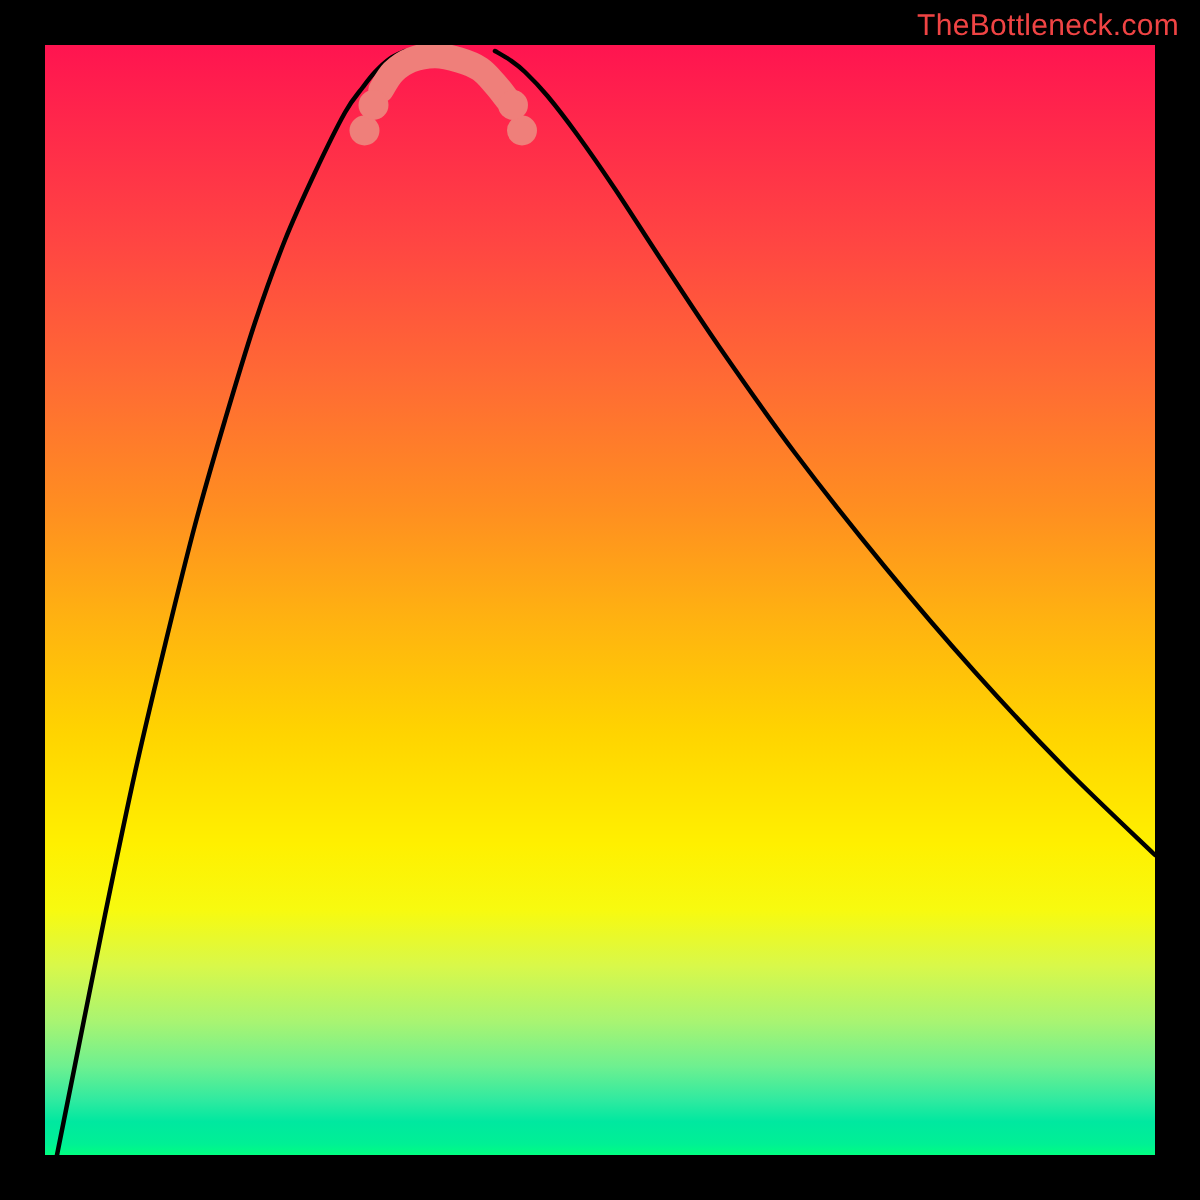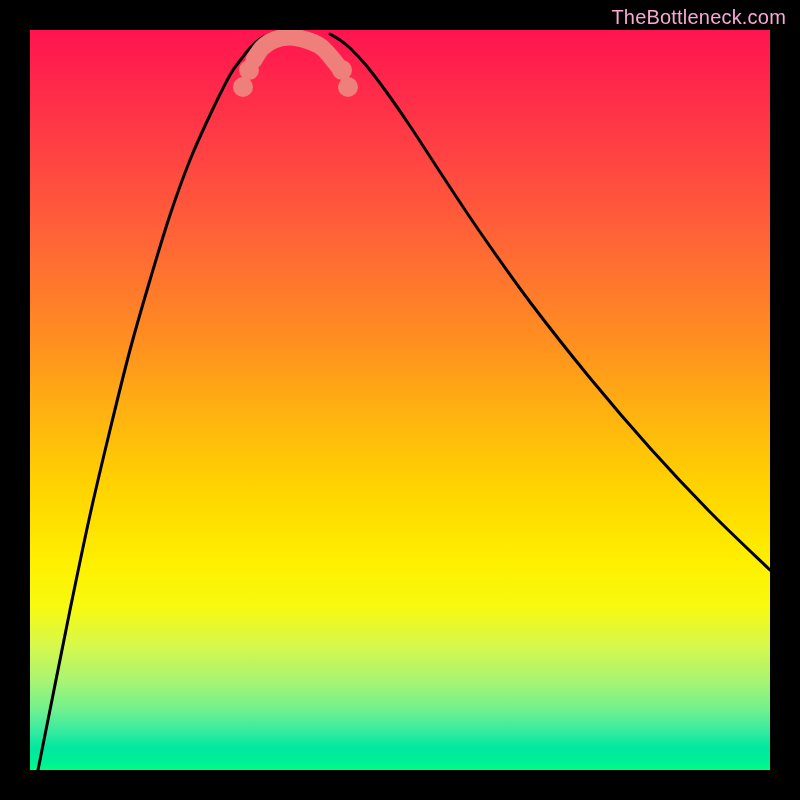--- a/index.html
+++ b/index.html
@@ -49,21 +49,21 @@
     position: absolute;
     left: 0;
     top: 0;
     width: 740px;
     height: 740px;
   }
   .watermark {
     position: absolute;
     top: 6px;
     right: 14px;
-    color: #f9a8d4;
+    color: #ef4444;
     font-size: 20px;
     font-weight: 500;
     letter-spacing: 0.2px;
   }
 </style>
 </head>
 <body>
 
 <div class="frame">
   <div class="gradient"></div>

